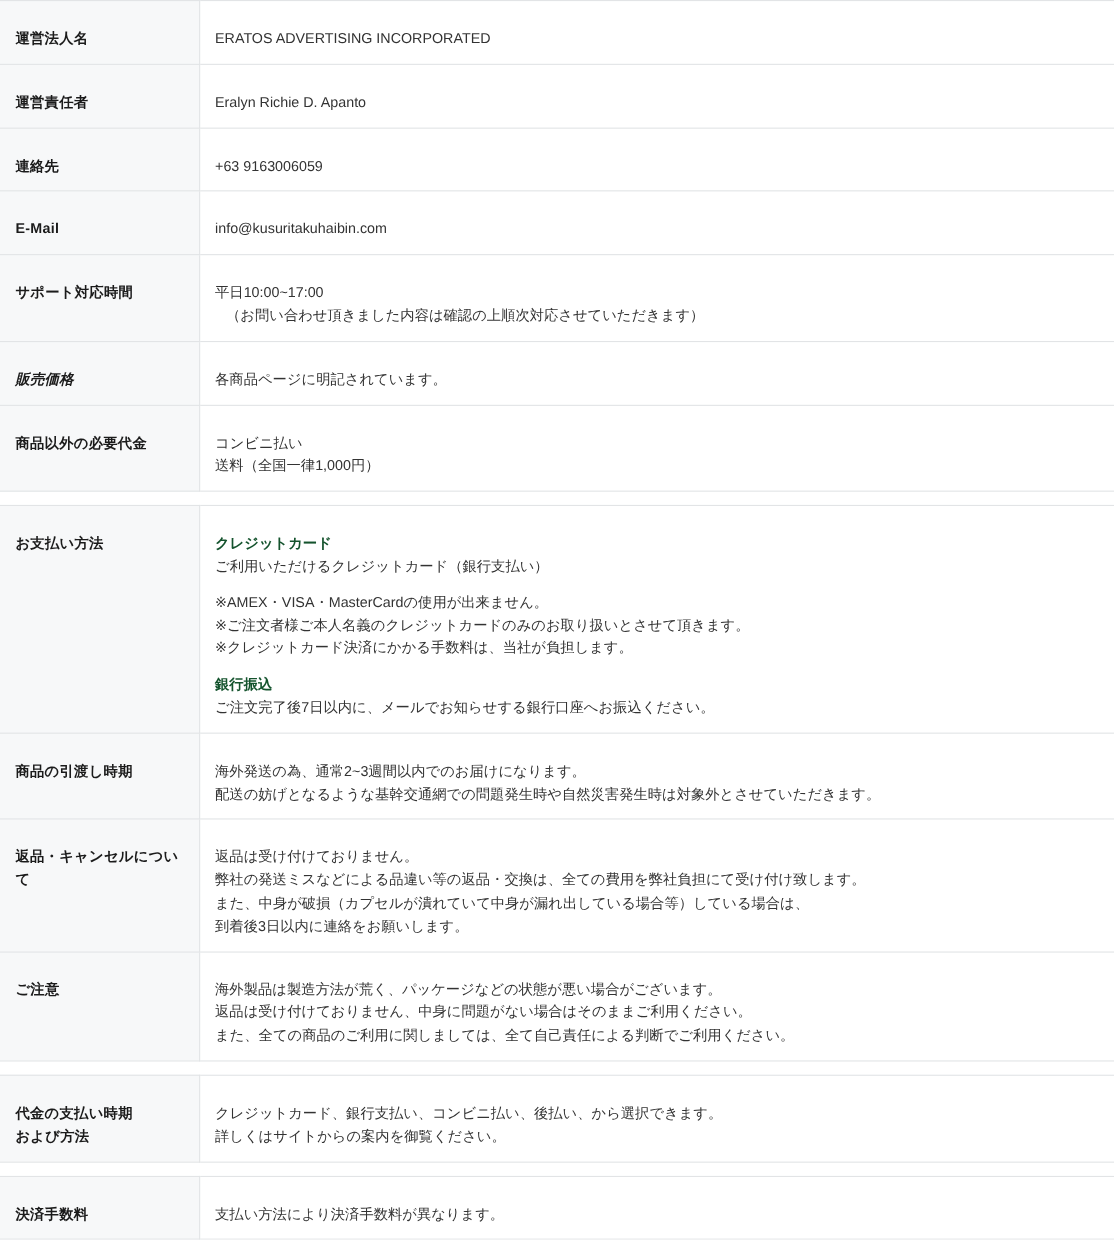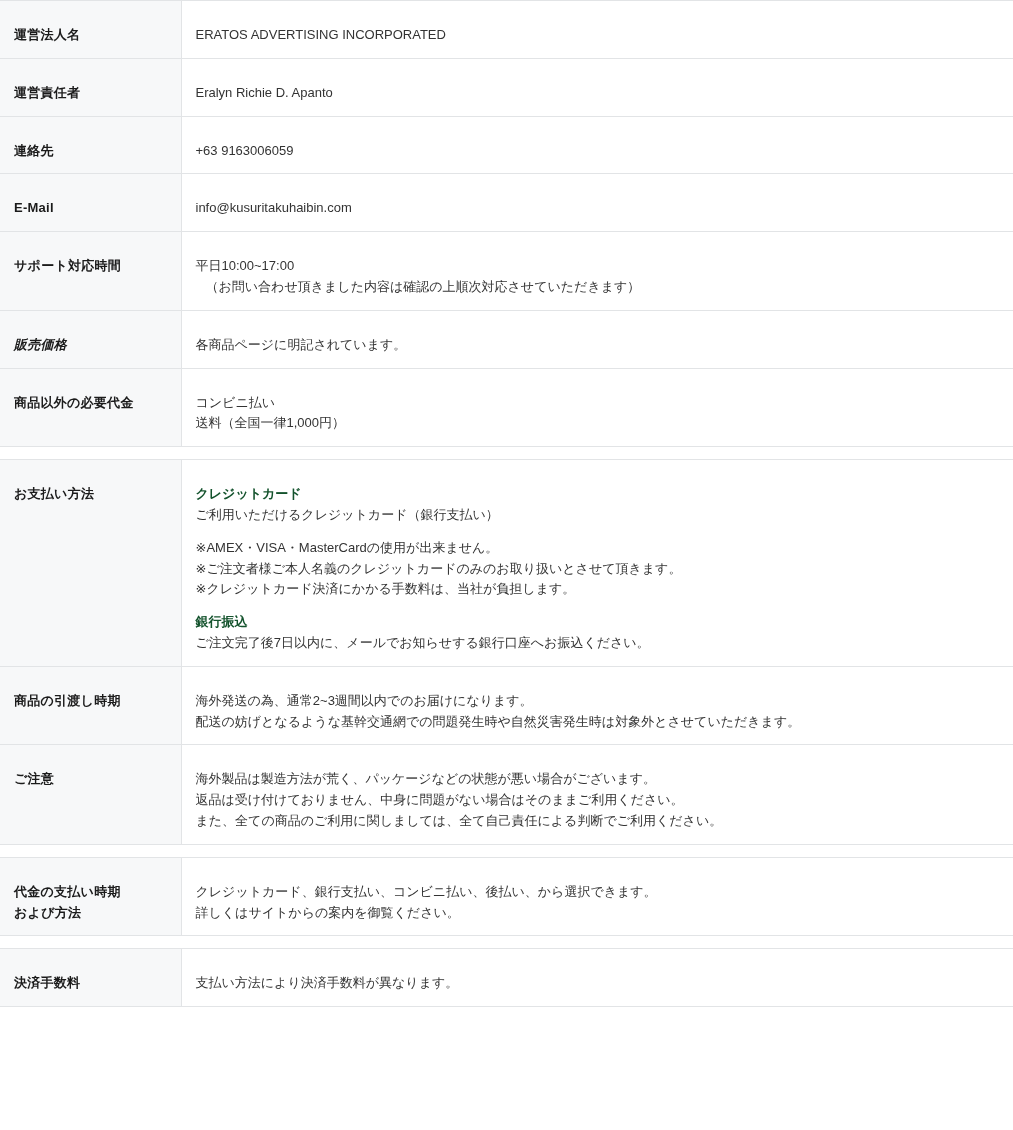--- a/index.html
+++ b/index.html
@@ -152,20 +152,29 @@
             </td>
           </tr>
           <tr>
             <th style="white-space: pre-wrap;">商品の引渡し時期</th>
             <td>
               <span class="cell-line">海外発送の為、通常2~3週間以内でのお届けになります。</span>
               <span class="cell-line">配送の妨げとなるような基幹交通網での問題発生時や自然災害発生時は対象外とさせていただきます。</span>
             </td>
           </tr>
           <tr>
+            <th style="white-space: pre-wrap;">返品・キャンセルについて</th>
+            <td>
+              <span class="cell-line">返品は受け付けておりません。</span>
+              <span class="cell-line">弊社の発送ミスなどによる品違い等の返品・交換は、全ての費用を弊社負担にて受け付け致します。</span>
+              <span class="cell-line">また、中身が破損（カプセルが潰れていて中身が漏れ出している場合等）している場合は、</span>
+              <span class="cell-line">到着後3日以内に連絡をお願いします。</span>
+            </td>
+          </tr>
+          <tr>
             <th style="white-space: pre-wrap;">ご注意</th>
             <td>
               <span class="cell-line">海外製品は製造方法が荒く、パッケージなどの状態が悪い場合がございます。</span>
               <span class="cell-line">返品は受け付けておりません、中身に問題がない場合はそのままご利用ください。</span>
               <span class="cell-line">また、全ての商品のご利用に関しましては、全て自己責任による判断でご利用ください。</span>
             </td>
           </tr>
         </tbody>
       </table>
       <table class="info-table">

